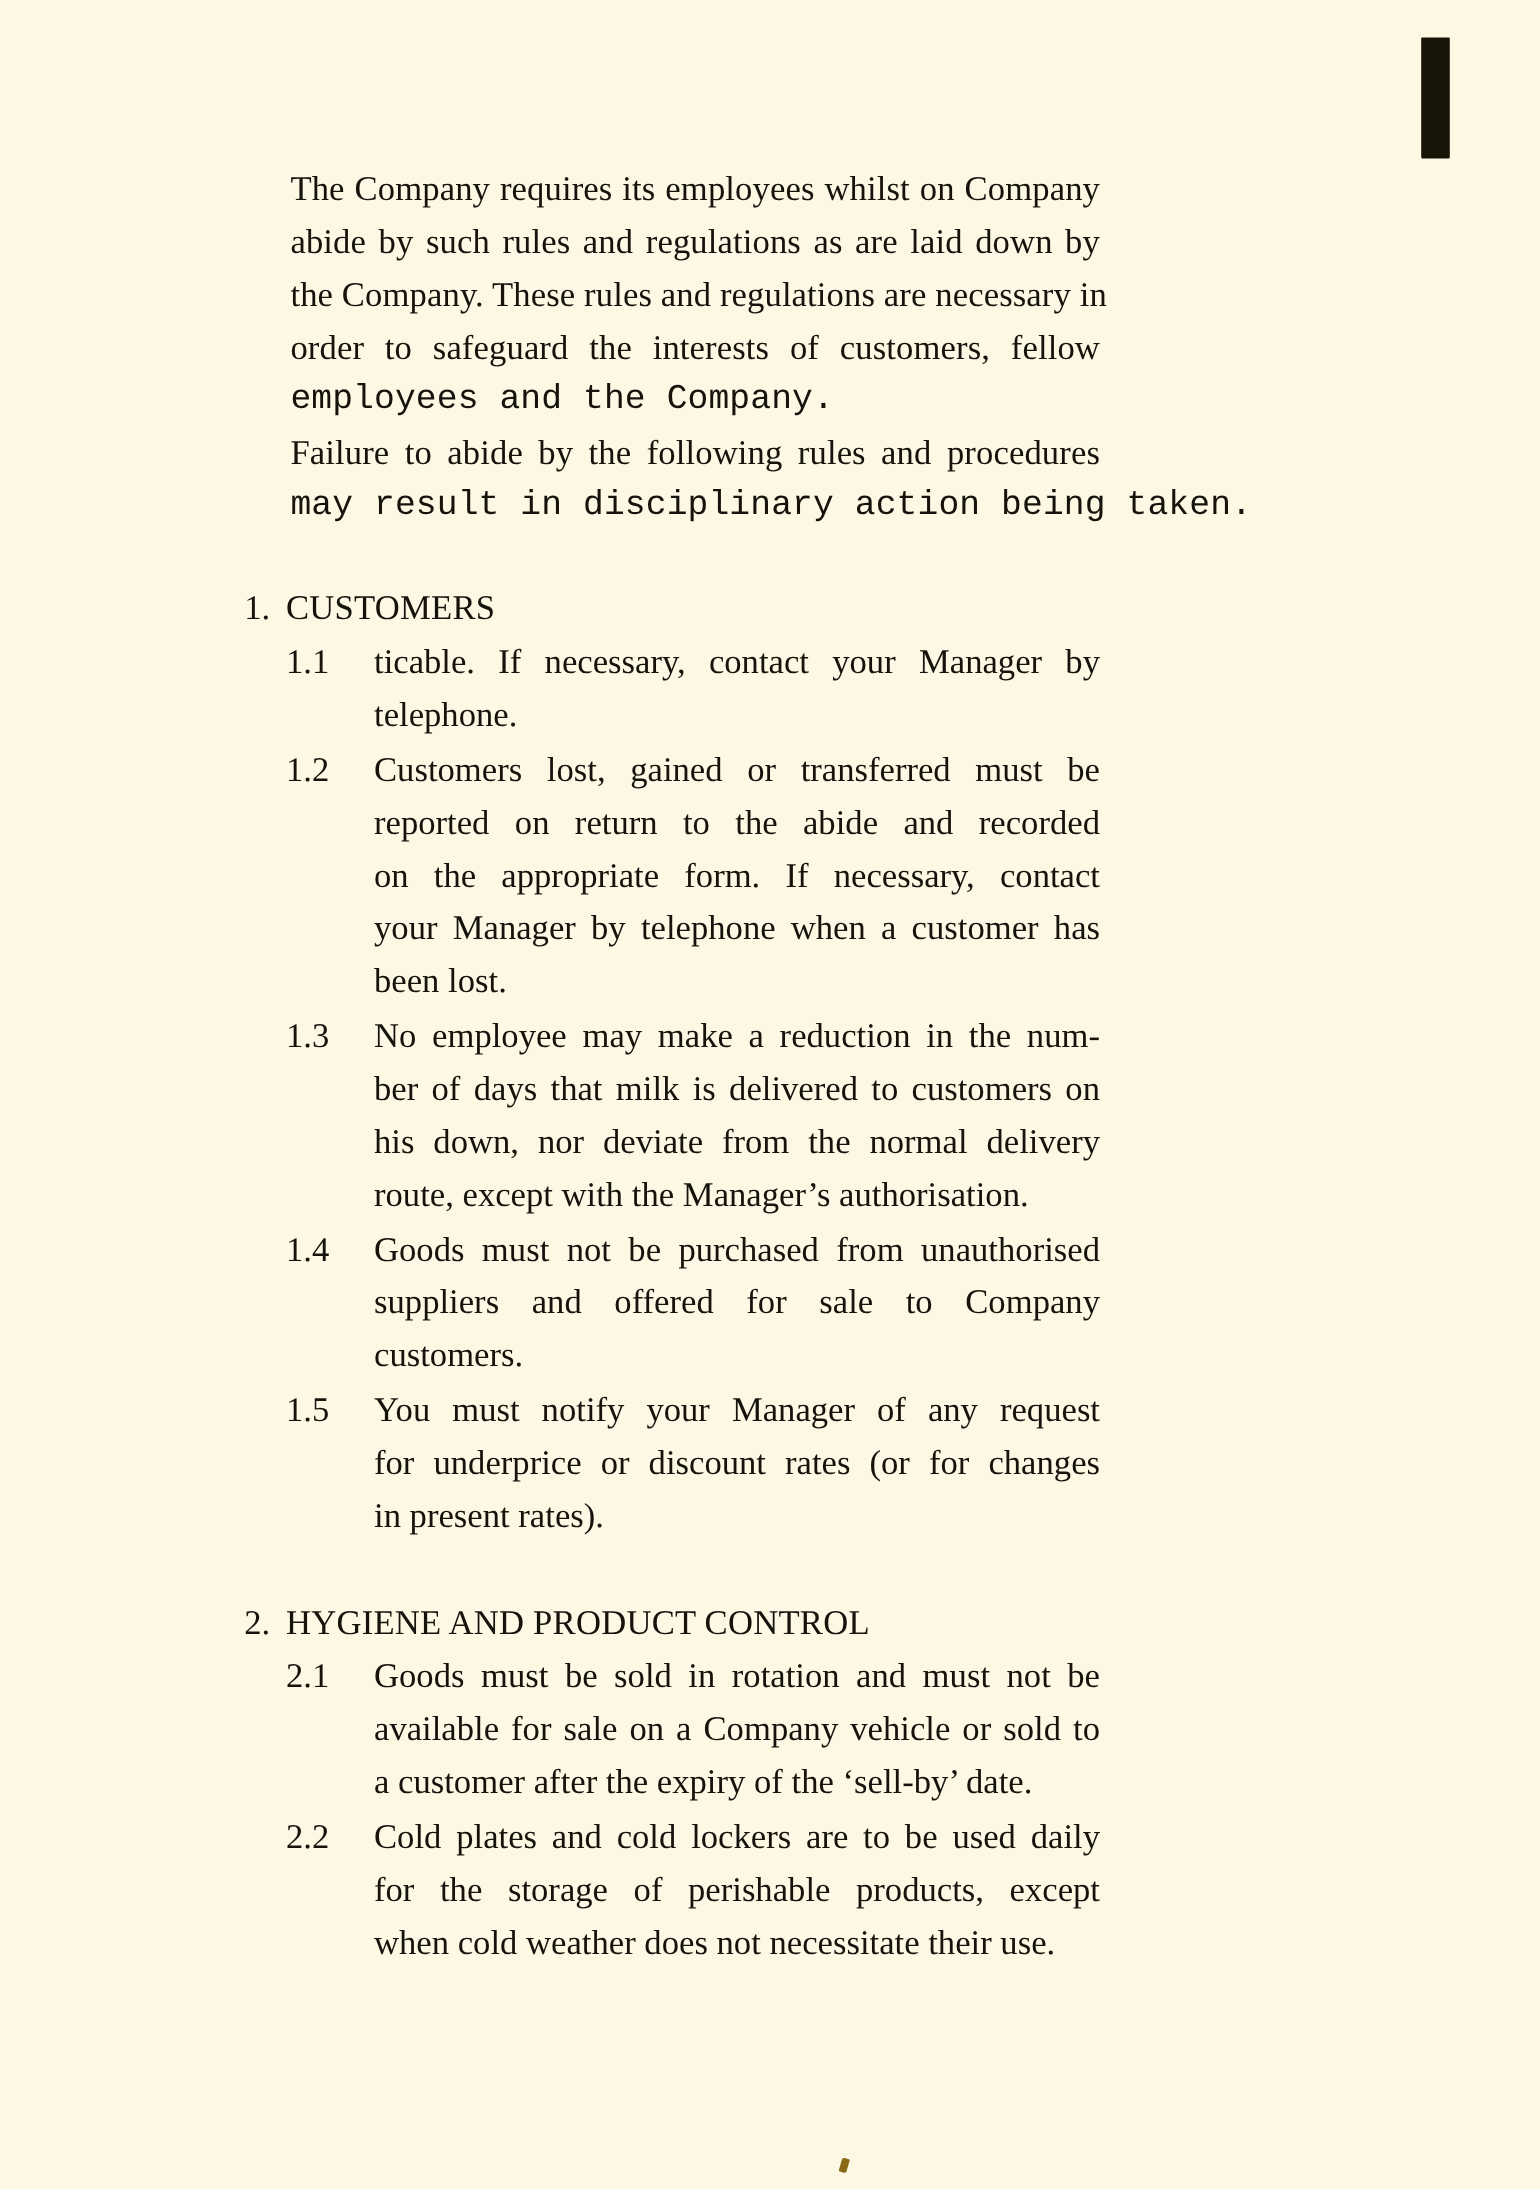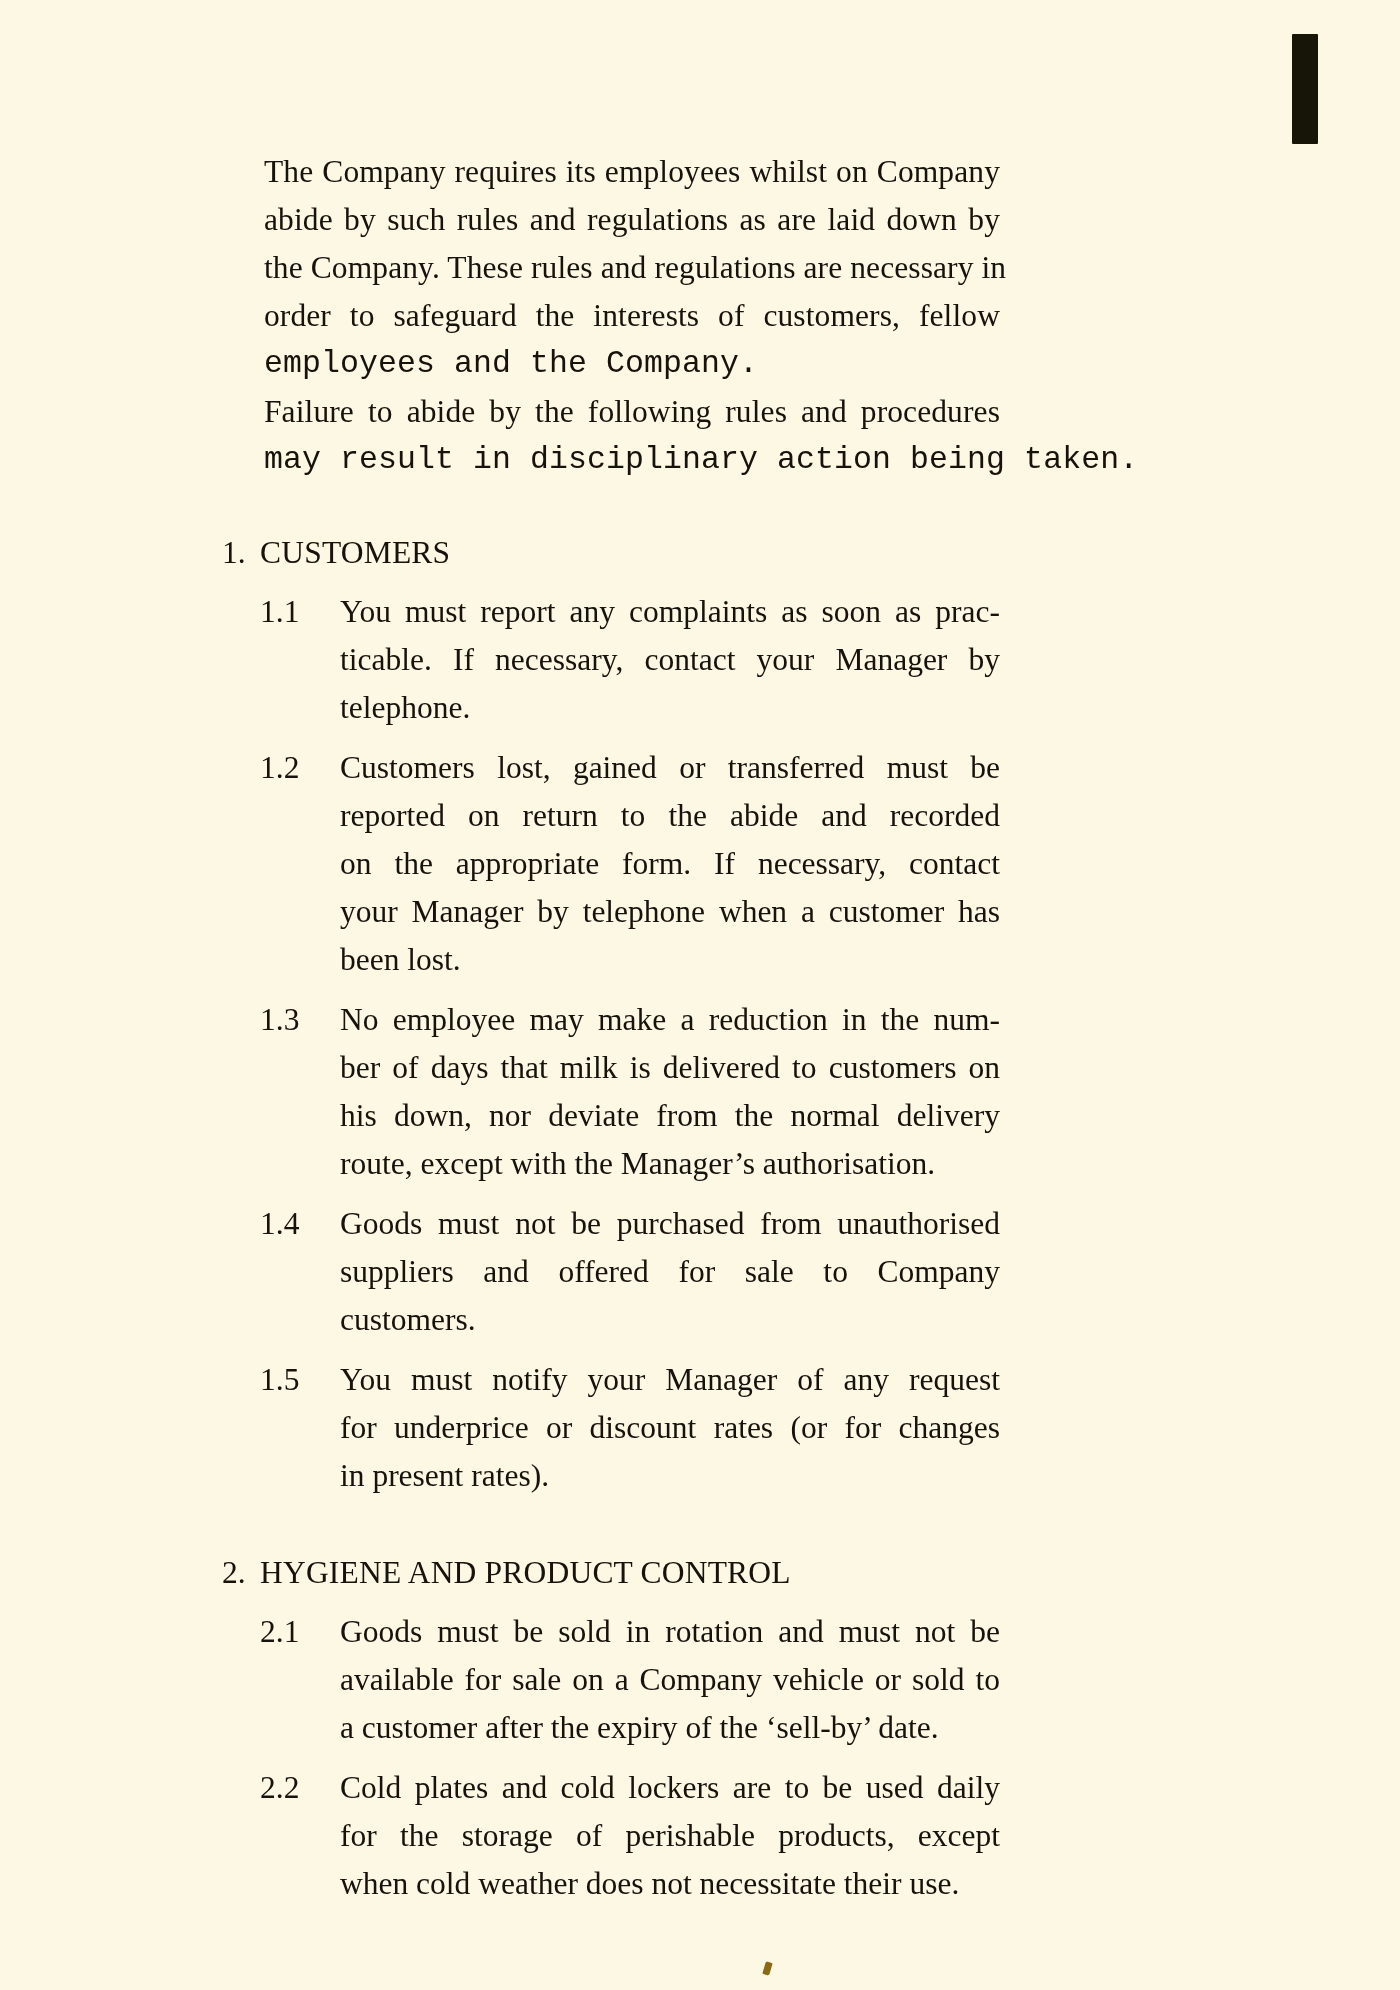--- a/index.html
+++ b/index.html
@@ -76,21 +76,21 @@
     width: 38px;
     flex: 0 0 38px;
   }
   .sec-title {
     letter-spacing: 0.2px;
     font-family: Liberation Serif, serif;
   }
   .item {
     display: flex;
     align-items: baseline;
-    margin-top: 12px;
+    margin-top: 2px;
   }
   .item-num {
     flex: 0 0 80px;
     width: 80px;
     margin-left: 42px;
     font-size: 31.5px;
     line-height: 48px;
   }
   .item-body {
     flex: 1 1 auto;
@@ -149,21 +149,20 @@
 
     <div class="section">
       <div class="sec-head">
         <span class="sec-num">1.</span>
         <span class="sec-title">CUSTOMERS</span>
       </div>
 
       <div class="item">
         <span class="item-num">1.1</span>
         <span class="item-body">
-          <span class="item-line">You must report any complaints as soon as prac-</span>
           <span class="item-line">ticable. If necessary, contact your Manager by</span>
           <span class="item-line last">telephone.</span>
         </span>
       </div>
 
       <div class="item">
         <span class="item-num">1.2</span>
         <span class="item-body">
           <span class="item-line">Customers lost, gained or transferred must be</span>
           <span class="item-line">reported on return to the abide and recorded</span>

